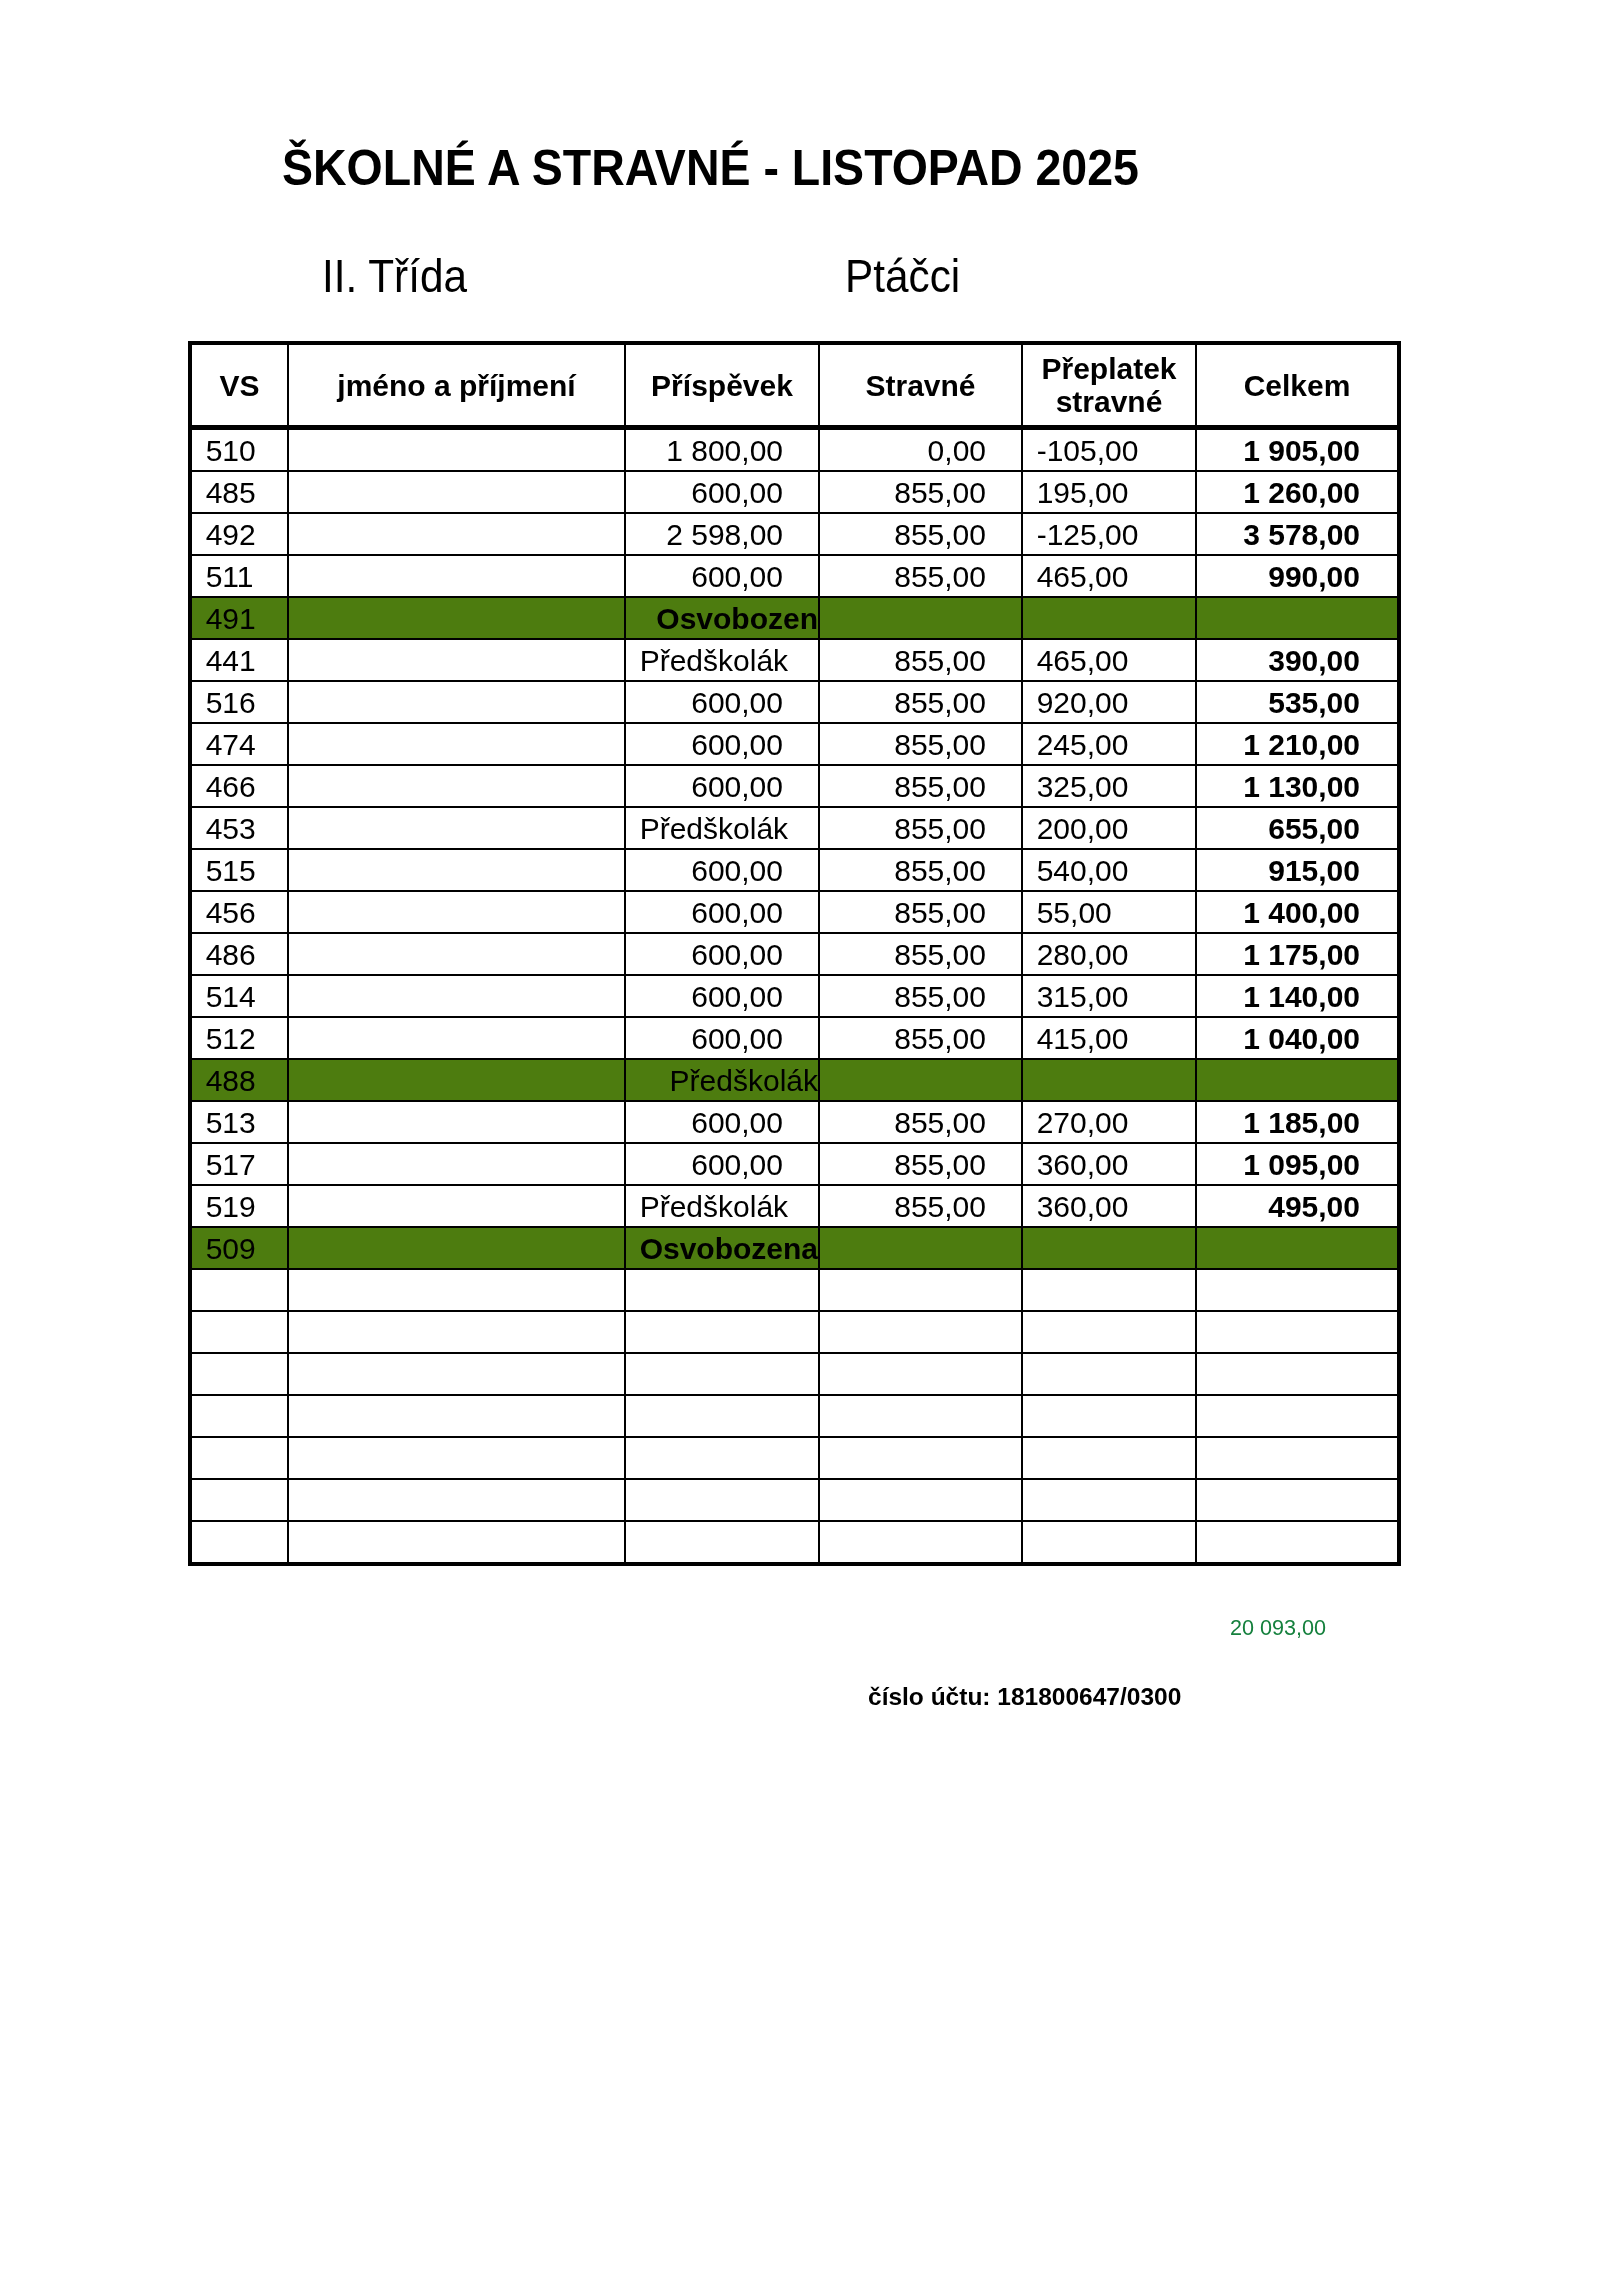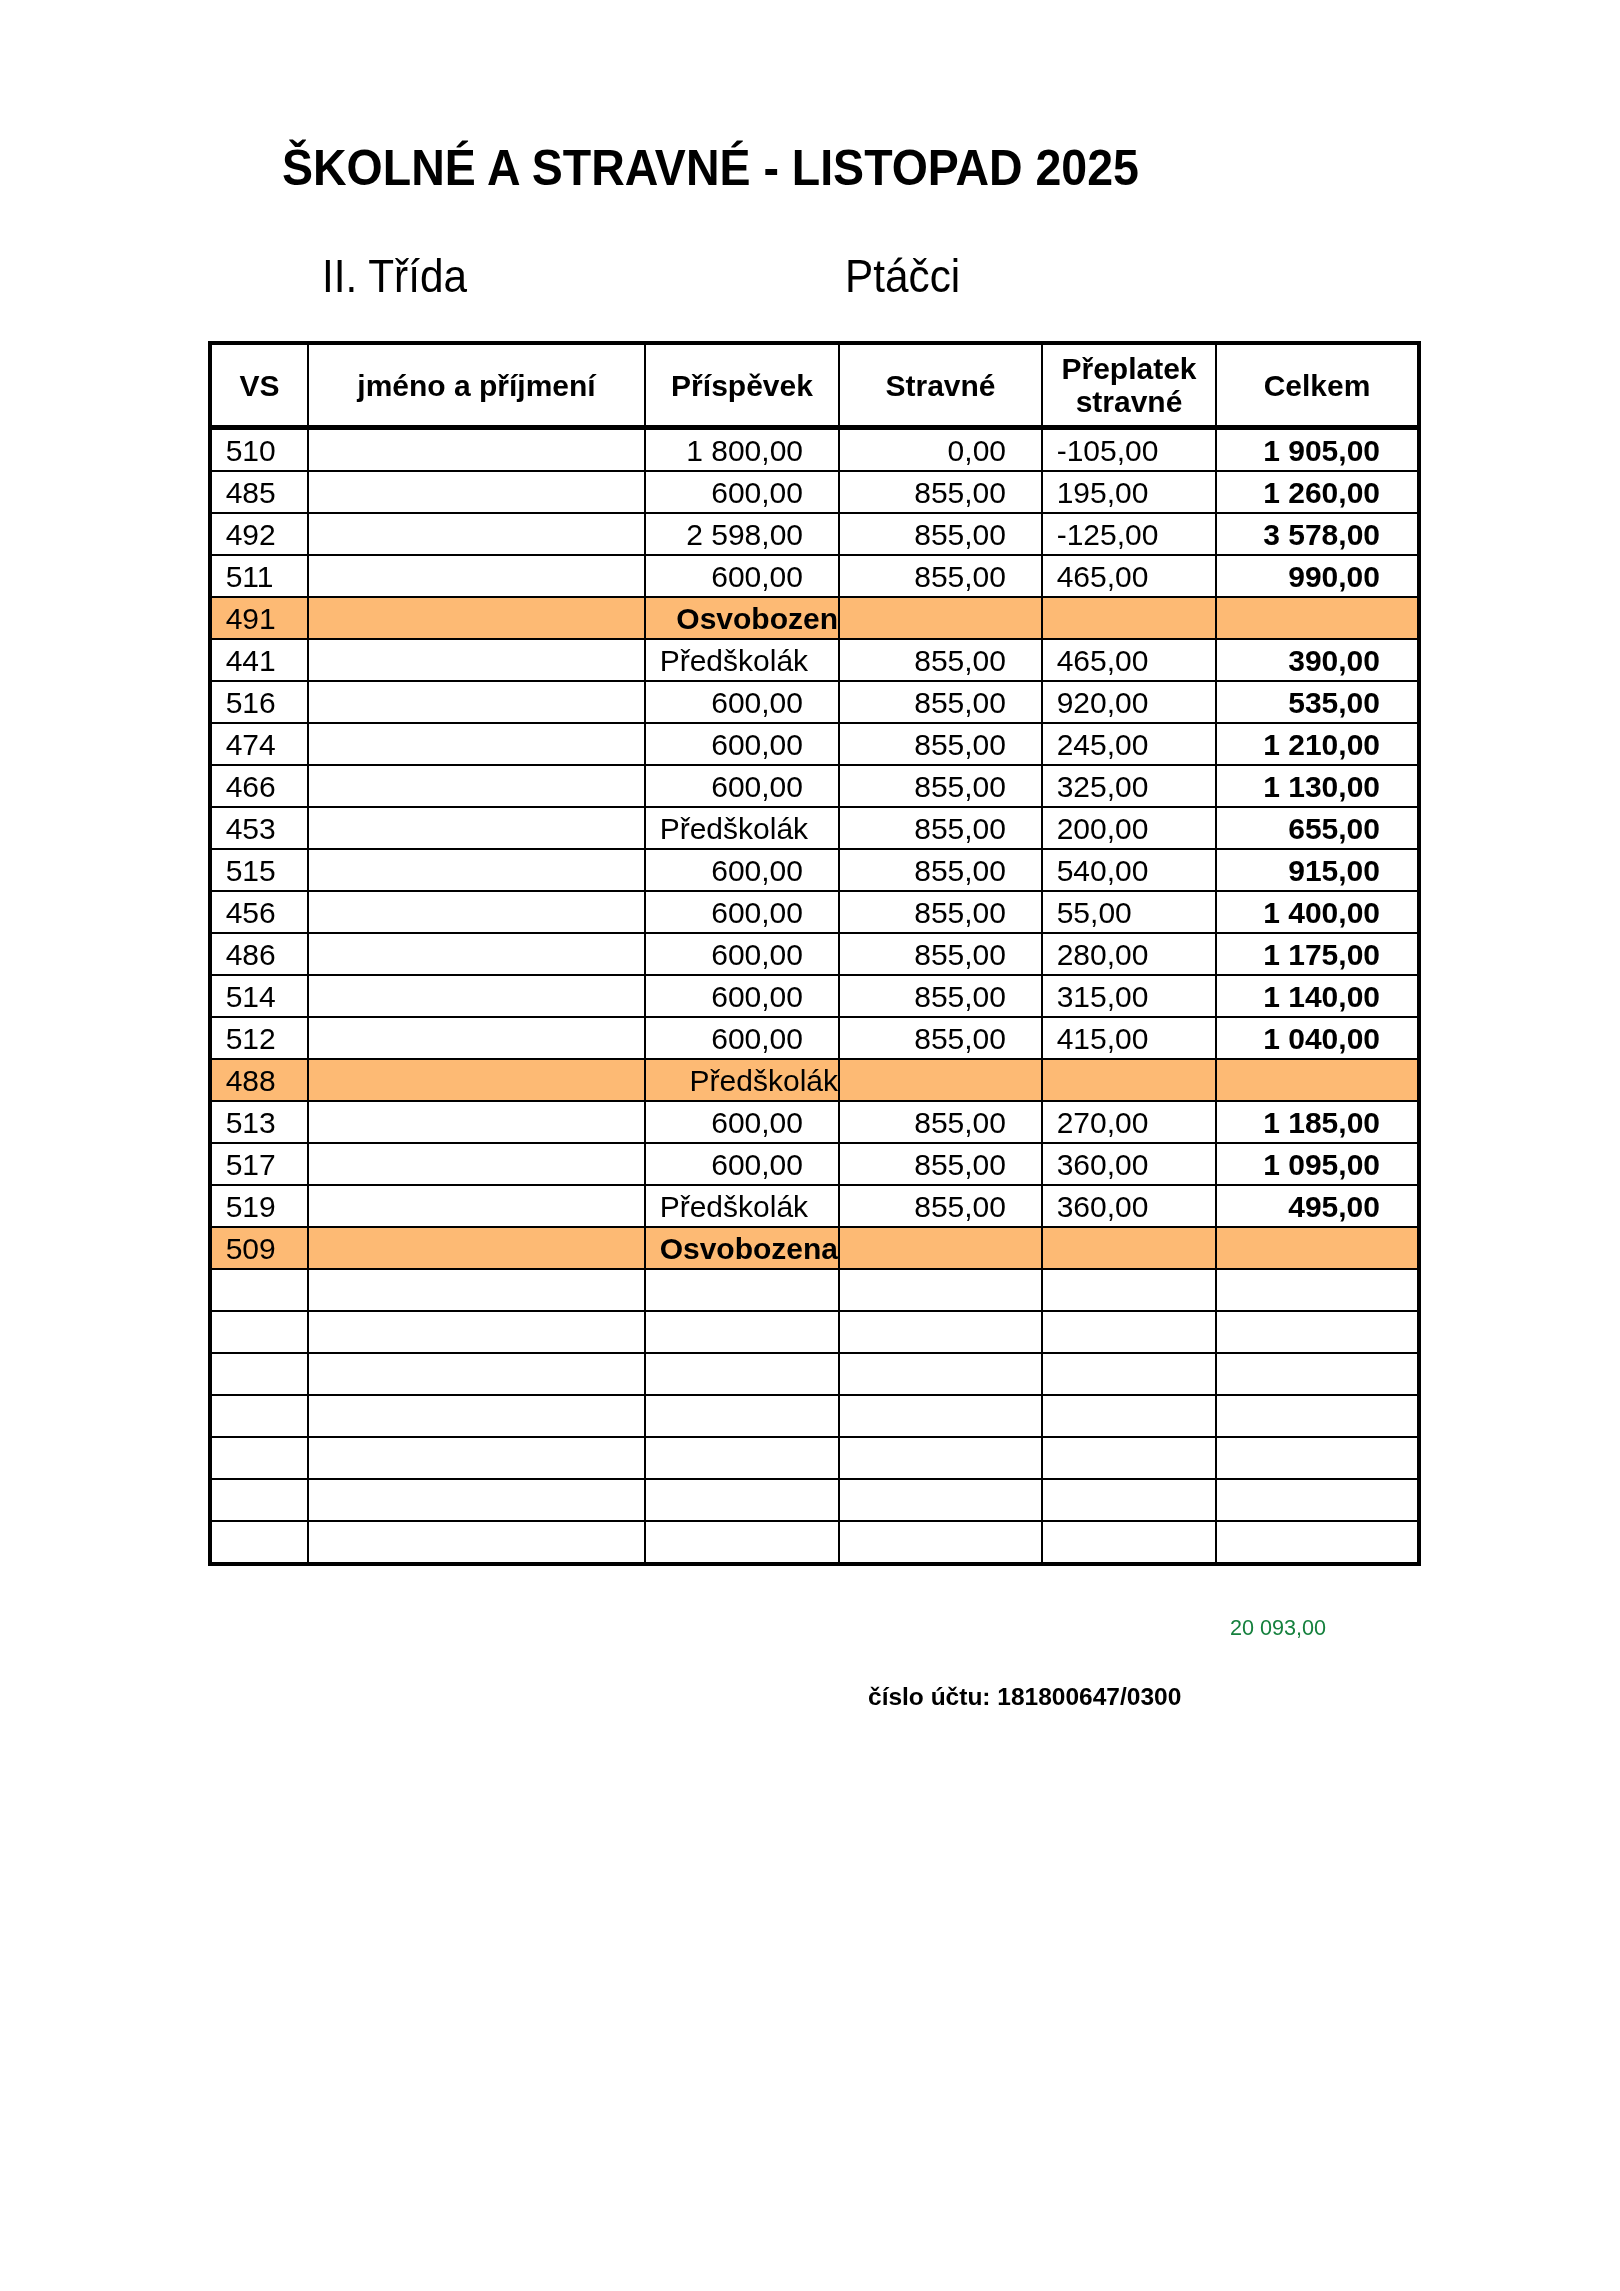--- a/index.html
+++ b/index.html
@@ -8,31 +8,31 @@
     .title { position: absolute; left: 282px; top: 139px; width: 1039px;
              font-size: 50px; font-weight: bold; letter-spacing: 0px; white-space: nowrap;
              transform: scaleX(0.93); transform-origin: left top; }
     .sub { position: absolute; top: 249px; font-size: 46px; white-space: nowrap;
            transform: scaleX(0.92); transform-origin: left top; }
     .sub.cls { left: 322px; }
     .sub.grp { left: 845px; }
     table.grid { position: absolute; left: 188px; top: 341px; width: 1210px;
                  border-collapse: collapse; table-layout: fixed; }
     table.grid th, table.grid td { border: 2.9px solid #000; padding: 0; overflow: hidden; white-space: nowrap; }
-    table.grid { border: 4.9px solid #000; margin-left: 20px; }
+    table.grid { border: 4.9px solid #000; }
     table.grid thead th { height: 80px; font-size: 30px; font-weight: bold; text-align: center;
                           line-height: 33px; border-bottom: 5.9px solid #000; }
     table.grid tbody td { height: 40px; font-size: 30px; line-height: 35px; }
     .c-vs { padding-left: 13.7px !important; text-align: left; }
     .c-num { text-align: right; padding-right: 35px !important; }
     .c-pre { text-align: left; padding-left: 13.7px !important; }
     .c-tot { text-align: right; padding-right: 37px !important; font-weight: bold; }
     .c-note { text-align: right; padding-left: 5.9px !important; }
     .c-note.bold { font-weight: bold; }
-    tr.hl td { background: #fdba74; }
+    tr.hl td { background: #4d7c0f; }
     .acct { position: absolute; left: 836px; top: 1683px; font-size: 24.5px; font-weight: bold; white-space: nowrap; margin-left: 32px; }
     .faint { position: absolute; left: 1230px; top: 1615px; font-size: 21.6px; color: #15803d; white-space: nowrap; }
   </style>
 </head>
 <body>
 
 <div class="title">ŠKOLNÉ A STRAVNÉ - LISTOPAD 2025</div>
 <div class="sub cls">II. Třída</div>
 <div class="sub grp">Ptáčci</div>
 

